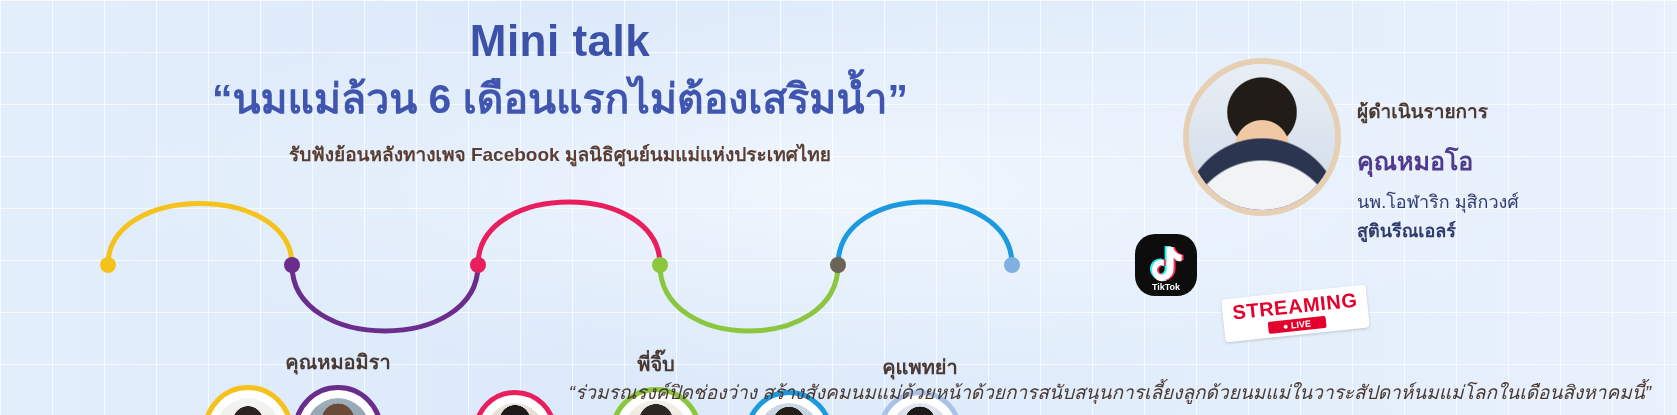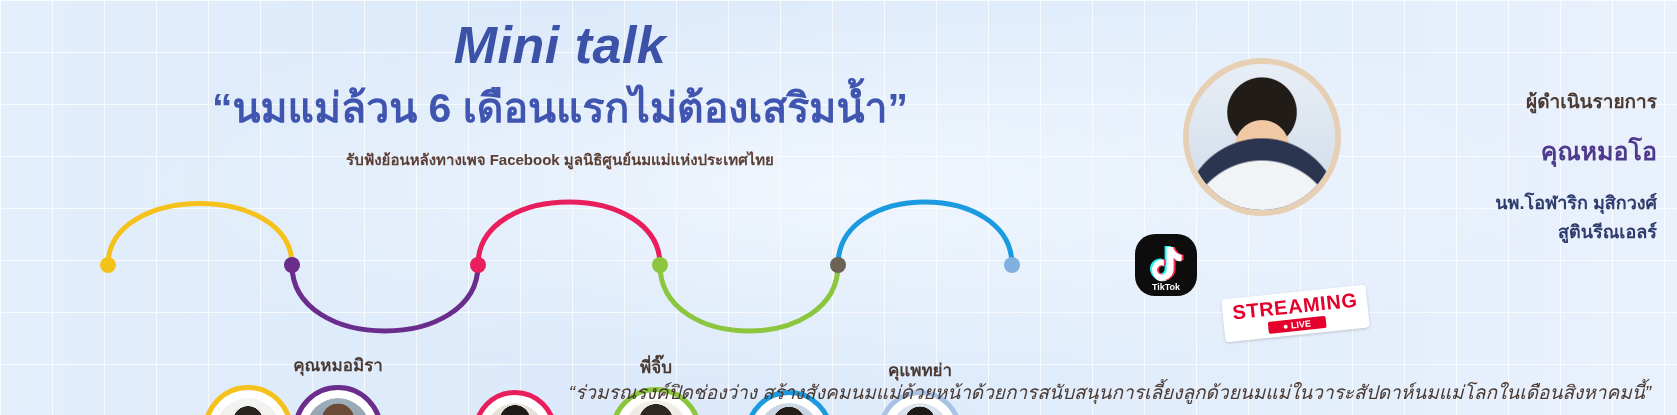--- a/index.html
+++ b/index.html
@@ -30,29 +30,29 @@
     background:radial-gradient(ellipse at 50% 45%, rgba(255,255,255,.55), rgba(255,255,255,0) 62%);
     pointer-events:none;
   }
 
   
   .head{
     position:absolute; left:0; top:18px; width:1120px;
     text-align:center;
   }
   .head .kicker{
-    font-size:52px; font-weight:bold; color:#3c51a8;
-    letter-spacing:.5px; line-height:1.05;font-style:italic;
+    font-size:44px; font-weight:bold; color:#3c51a8;
+    letter-spacing:.5px; line-height:1.05;
   }
   .head .title{
     font-size:41px; font-weight:bold; color:#3f55b0;
     line-height:1.25; margin-top:10px; white-space:nowrap;
   }
   .head .sub{
-    font-size:15px; font-weight:bold; color:#5a3d33;
+    font-size:19px; font-weight:bold; color:#5a3d33;
     margin-top:14px; white-space:nowrap;
   }
 
   
   #chain{position:absolute; left:0; top:175px; width:1060px; height:175px;}
   #chain svg{position:absolute; left:0; top:0;}
   .sp{ position:absolute; }
   .sp .ring{
     position:relative;
     border-radius:50%;
@@ -66,40 +66,40 @@
     border:3px solid #ffffff;
     box-sizing:border-box;
     overflow:hidden;
   }
   .sp .ring .photo{
     position:absolute; inset:0;
     border-radius:50%;
   }
   .sp .nm{
     position:absolute; left:50%; transform:translateX(-50%);
-    white-space:nowrap; font-size:17px; font-weight:bold; color:#4a3a33;
+    white-space:nowrap; font-size:20px; font-weight:bold; color:#4a3a33;
   }
   .sp .nm.above{ bottom:100%; margin-bottom:7px; }
 
   
   #host{position:absolute; right:0; top:0; width:560px; height:415px;}
   .host-photo{
     position:absolute; left:66px; top:58px; width:158px; height:158px;
     border-radius:50%;
     border:6px solid #e7cfb4;
     box-sizing:border-box;
     overflow:hidden; background:#dfe7f2;
   }
   .host-photo .hp{position:absolute; inset:0;}
   .host-text{
-    position:absolute; left:240px; top:86px; width:300px; text-align:right;
+    position:absolute; left:240px; top:96px; width:300px; text-align:left;
   }
   .host-text .role{font-size:19px; font-weight:bold; color:#4a3a33;}
   .host-text .hname{font-size:25px; font-weight:bold; color:#4f3a8e; margin-top:15px;}
-  .host-text .hfull{font-size:18px; font-weight:bold; color:#2f3c6e; margin-top:17px;}
+  .host-text .hfull{font-size:18px; font-weight:normal; color:#2f3c6e; margin-top:6px;}
   .host-text .hdeg{font-size:18px; font-weight:bold; color:#2f3c6e;}
 
   
   #tiktok{position:absolute; left:18px; top:230px; width:540px; height:80px;}
   .tt-logo{
     position:absolute; left:0; top:4px; width:62px; height:62px;
     border-radius:20px; background:#0d0d0d;
   }
   .tt-logo .ttname{
     position:absolute; left:0; right:0; bottom:4px;

